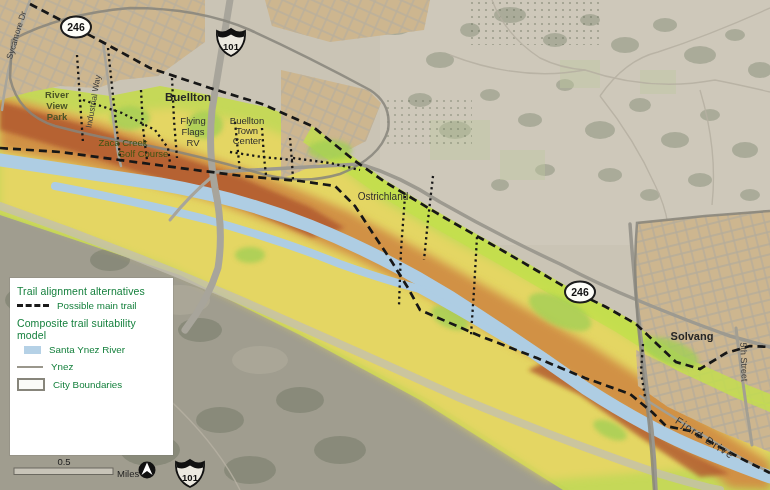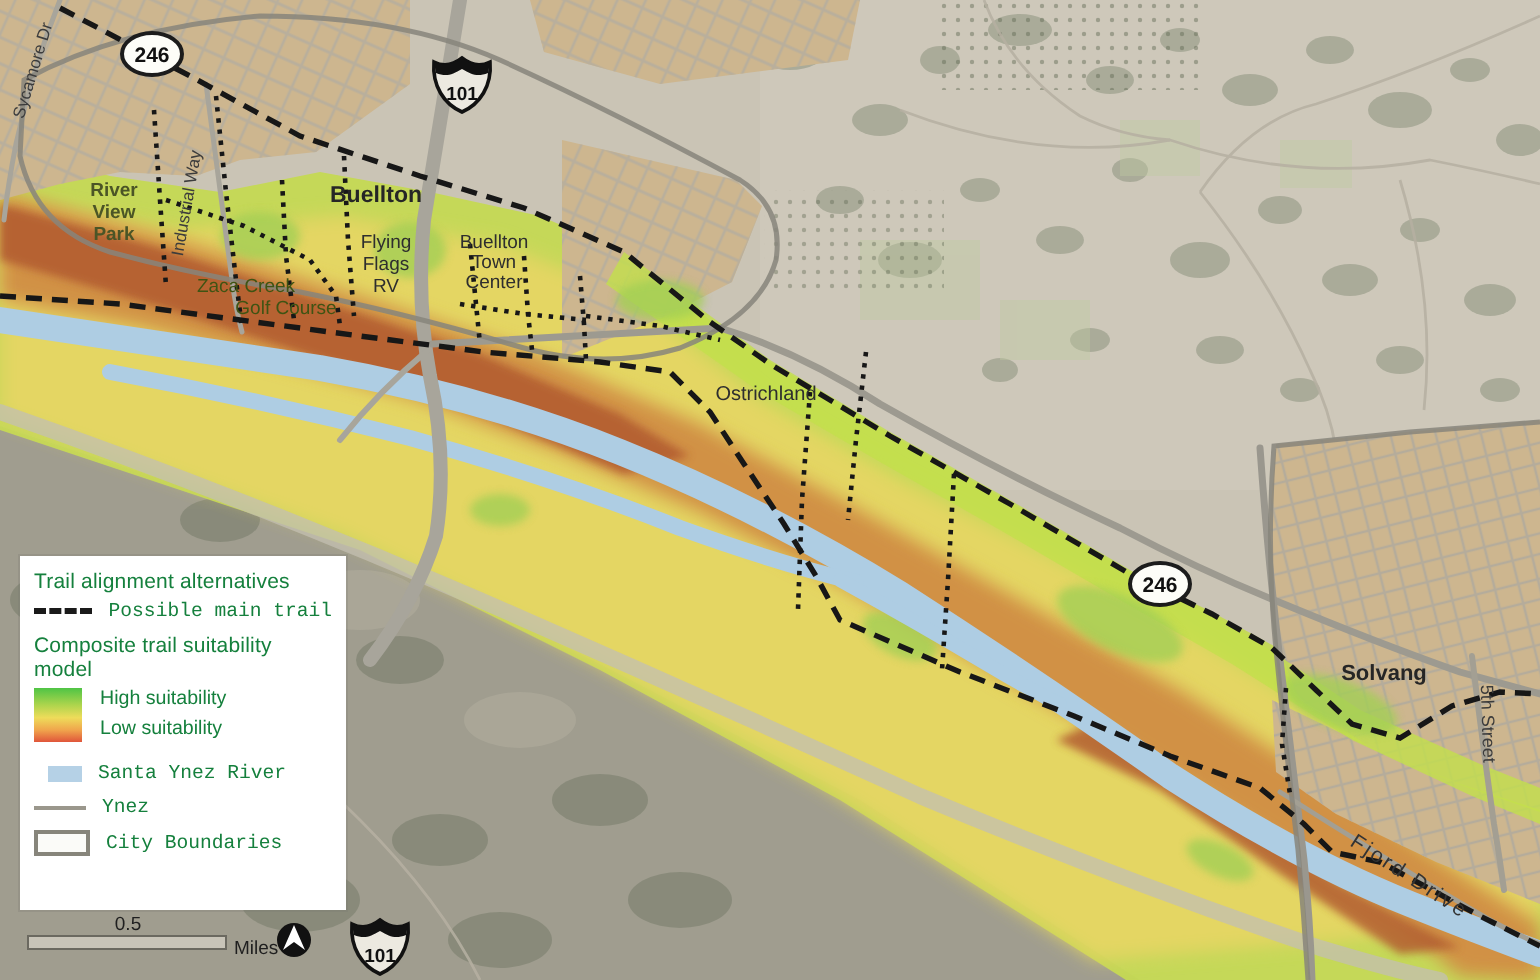--- a/index.html
+++ b/index.html
@@ -5,21 +5,21 @@
   html,body{margin:0;padding:0;background:#888;}
   .stage{position:relative;width:770px;height:490px;overflow:hidden;
          font-family:"Liberation Sans",sans-serif;background:#cac4b5;}
   .stage svg{position:absolute;left:0;top:0;}
   
   .legend{position:absolute;left:10px;top:278px;width:163px;height:177px;
           background:#ffffff;box-sizing:border-box;padding:5px 7px 4px 7px;
           color:#15803d;box-shadow:0 0 0 1px rgba(120,120,110,.25);}
   .legend .hdr{font-size:10.5px;margin:2px 0 3px 0;letter-spacing:.1px;}
   .legend .row{display:flex;align-items:center;margin:0 0 6px 0;}
-  .legend .row .lab{font-size:9.8px;margin-left:8px;white-space:nowrap;font-family:Liberation Mono, monospace;}
+  .legend .row .lab{font-size:9.8px;margin-left:8px;white-space:nowrap;}
   .samp-dash{width:32px;height:0;border-top:3px dashed #1a1a1a;}
   .samp-dot{width:32px;height:0;border-top:3px dotted #1a1a1a;}
   .suit{display:flex;align-items:stretch;margin:1px 0 10px 0;}
   .suit .grad{width:24px;height:27px;
       background:linear-gradient(180deg,#4fc445 0%,#a9d44c 30%,#eedc5a 55%,#f0a44c 78%,#e0553a 100%);}
   .suit .col{display:flex;flex-direction:column;justify-content:space-between;
       margin-left:9px;font-size:9.8px;padding:0 0 1px 0;}
   .sw-river{width:17px;height:8px;background:#b5d1e6;margin-left:7px;}
   .sw-res{width:26px;height:11px;background:#cdb68f;}
   .sw-road{width:26px;height:0;border-top:2px solid #9a978c;}
@@ -261,27 +261,20 @@
   </g>
 </svg>
 
 <div class="legend">
   <div class="hdr">Trail alignment alternatives</div>
   <div class="row">
     <div class="samp-dash"></div>
     <div class="lab">Possible main trail</div>
   </div>
   <div class="hdr">Composite trail suitability model</div>
-  <div class="suit">
-    <div class="grad"></div>
-    <div class="col">
-      <span>High suitability</span>
-      <span>Low suitability</span>
-    </div>
-  </div>
   <div class="row">
     <div class="sw-river"></div>
     <div class="lab">Santa Ynez River</div>
   </div>
   <div class="row">
     <div class="sw-road"></div>
     <div class="lab">Ynez</div>
   </div>
   <div class="row" style="margin-bottom:0;">
     <div class="sw-city"></div>

